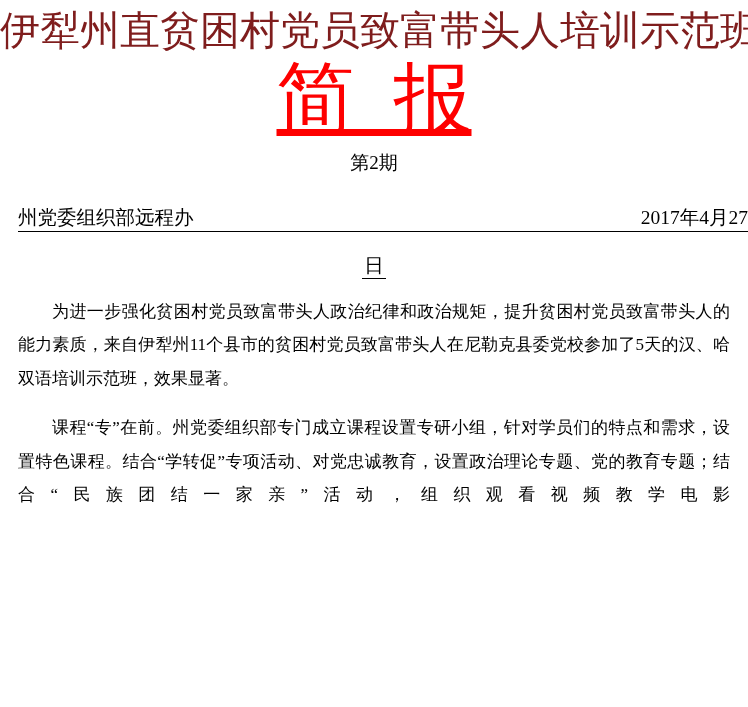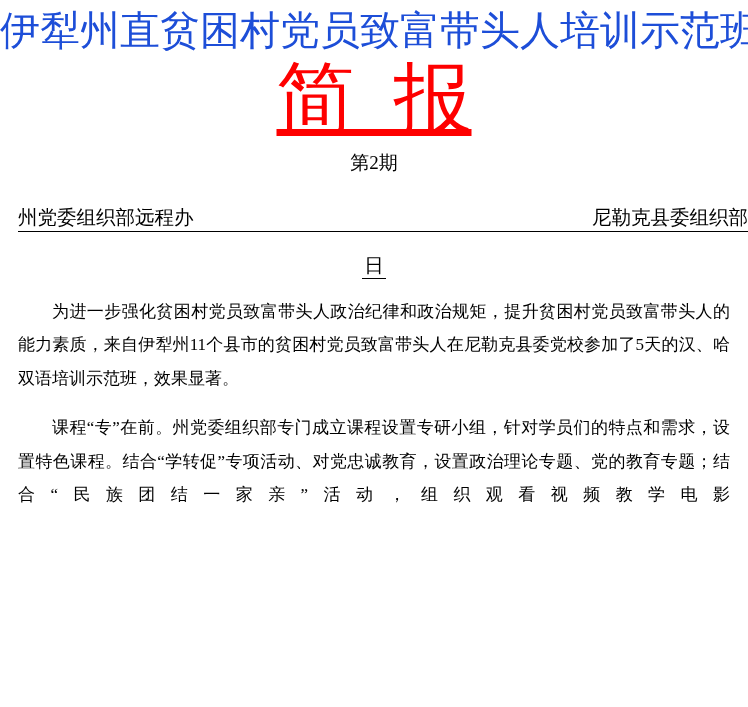--- a/index.html
+++ b/index.html
@@ -16,21 +16,21 @@
   }
   .page {
     width: 748px;
     height: 707px;
     position: relative;
   }
   
   .mast-banner {
     margin-top: 7px;
     text-align: center;
-    color: #1d4ed8;
+    color: #7f1d1d;
     font-size: 40px;
     line-height: 48px;
     font-weight: 400;
     letter-spacing: 0px;
     white-space: nowrap;
   }
   .mast-title {
     text-align: center;
     color: #fe0000;
     font-size: 78px;
@@ -103,21 +103,21 @@
 <div class="page">
 
   <div class="masthead">
     <div class="mast-banner">伊犁州直贫困村党员致富带头人培训示范班</div>
     <div class="mast-title">简  报</div>
     <div class="issue-line">第2期</div>
   </div>
 
   <div class="publisher-line">
     <span>州党委组织部远程办</span>
-    <span>尼勒克县委组织部</span>
+    <span>2017年4月27</span>
   </div>
 
   <div class="date-wrap-line">
     <span class="date-wrap-char">日</span>
   </div>
 
 
   <div class="article-body">
     <p class="body-para">为进一步强化贫困村党员致富带头人政治纪律和政治规矩，提升贫困村党员致富带头人的能力素质，来自伊犁州11个县市的贫困村党员致富带头人在尼勒克县委党校参加了5天的汉、哈双语培训示范班，效果显著。</p>
     <p class="body-para cutoff">课程“专”在前。州党委组织部专门成立课程设置专研小组，针对学员们的特点和需求，设置特色课程。结合“学转促”专项活动、对党忠诚教育，设置政治理论专题、党的教育专题；结合“民族团结一家亲”活动，组织观看视频教学电影</p>

